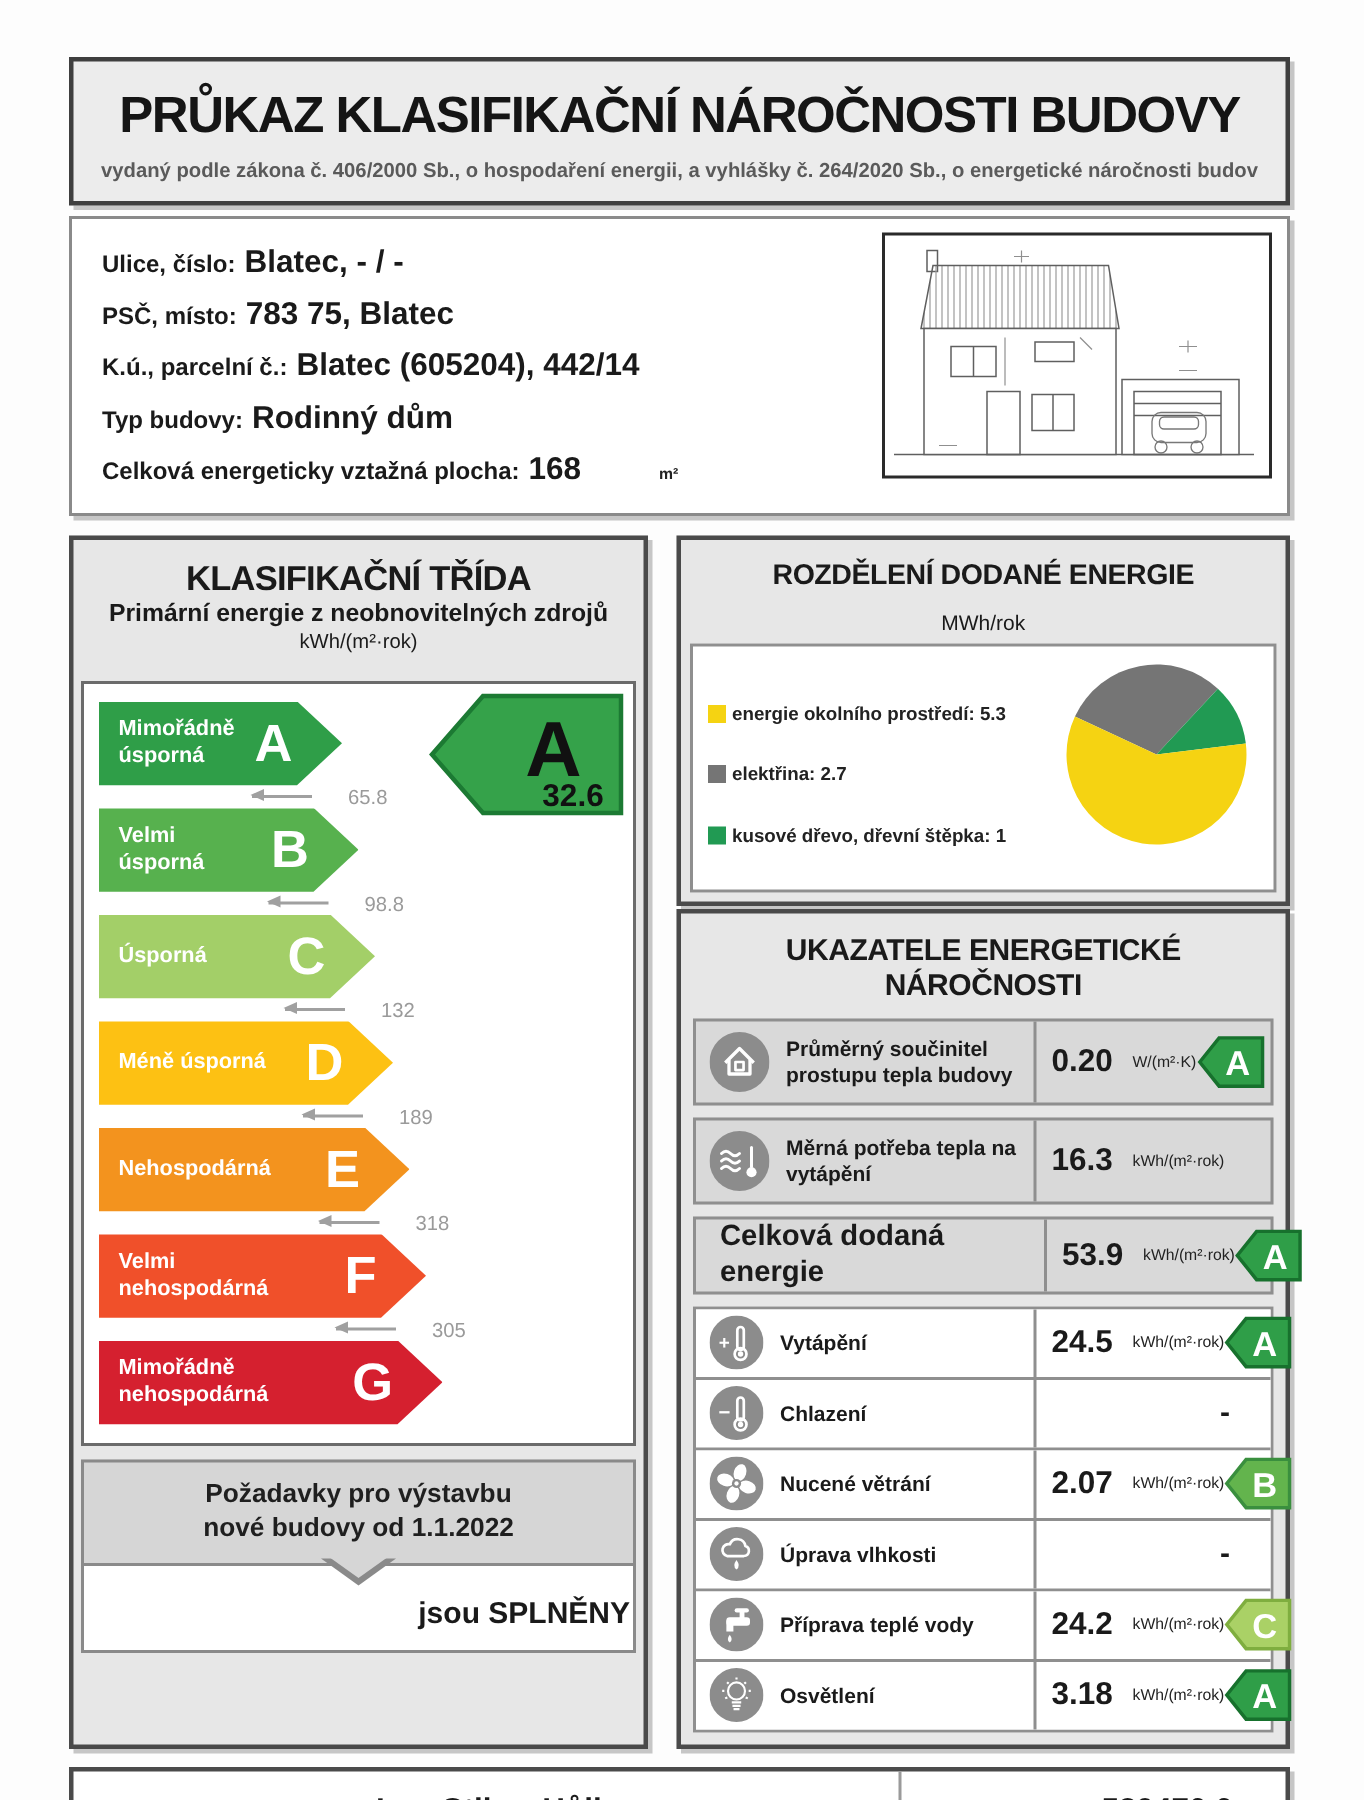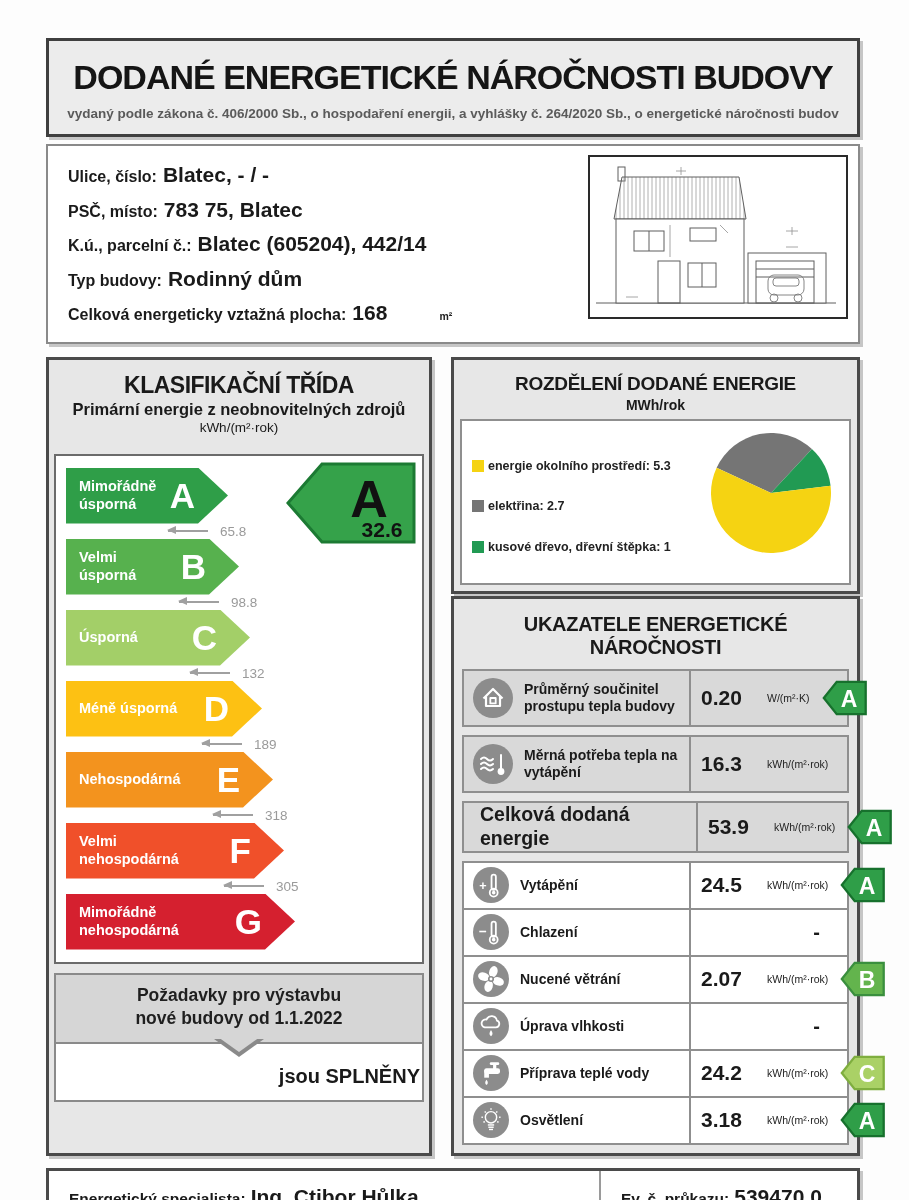--- a/index.html
+++ b/index.html
@@ -29,80 +29,80 @@
 
   .class-title{text-align:center;padding:7px 2px 5px;}
   .class-title .t1{font-size:23px;font-weight:bold;letter-spacing:-.5px;}
   .class-title .t2{font-size:16.5px;font-weight:bold;margin-top:1px;}
   .class-title .t3{font-size:13.5px;margin-top:1px;}
   .class-body{border:2px solid #6b6b6b;background:#fff;position:relative;padding:12px 0 12px 10px;margin-top:14px;}
   .bar{position:relative;color:#fff;display:flex;align-items:center;height:56px;
        clip-path:polygon(0 0,calc(100% - 30px) 0,100% 50%,calc(100% - 30px) 100%,0 100%);}
   .bar-lbl{font-weight:bold;font-size:14.5px;line-height:1.18;padding-left:13px;max-width:calc(100% - 88px);}
   .bar-letter{position:absolute;right:33px;top:50%;transform:translateY(-50%);font-size:35px;font-weight:bold;}
-  .thr{height:15px;display:flex;align-items:center;font-size:13.5px;color:#9a9a9a;gap:12px;}
+  .thr{height:15px;display:flex;align-items:center;font-size:13.5px;color:#9a9a9a;gap:24px;}
   .thr-line{position:relative;width:40px;height:1.5px;background:#a0a0a0;display:inline-block;}
   .thr-line::before{content:"";position:absolute;left:-1px;top:-4px;border-right:9px solid #a0a0a0;border-top:4.5px solid transparent;border-bottom:4.5px solid transparent;}
   .rating{position:absolute;top:5px;right:5px;width:132px;height:84px;}
 
   .req{margin-top:9px;position:relative;}
   .req-top{background:#d6d6d6;border:2px solid #8a8a8a;text-align:center;padding:9px 2px 11px;font-size:17.5px;font-weight:bold;color:#1f1f1f;line-height:1.35;}
   .req-bottom{background:#fff;border:2px solid #8a8a8a;border-top:none;text-align:right;padding:21px 2px 12px;font-size:20px;font-weight:bold;}
   .notch-outer{position:absolute;left:50%;transform:translateX(-50%);top:66px;width:0;height:0;
        border-left:25px solid transparent;border-right:25px solid transparent;border-top:18px solid #8a8a8a;}
   .notch-inner{position:absolute;left:50%;transform:translateX(-50%);top:64px;width:0;height:0;
        border-left:21px solid transparent;border-right:21px solid transparent;border-top:15px solid #d6d6d6;}
 
   
   .dist-panel{padding:6px;}
   .dist-title{text-align:center;padding:7px 0 6px;}
   .dist-title .t1{font-size:19px;font-weight:bold;letter-spacing:-.3px;}
-  .dist-title .t2{font-size:14px;margin-top:2px;font-weight:bold;}
+  .dist-title .t2{font-size:14px;margin-top:12px;}
   .dist-body{border:2px solid #8f8f8f;background:#fff;display:flex;padding:8px 10px;height:146px;}
   .legend{flex:1;padding-top:5px;}
   .legend-item{display:flex;align-items:flex-start;gap:4px;font-size:12.5px;font-weight:bold;color:#222;margin-bottom:3px;line-height:1.25;margin-top:25px;}
   .swatch{width:12px;height:12px;margin-top:1px;flex:0 0 auto;}
   .pie-wrap{width:128px;height:128px;flex:0 0 auto;margin-right:4px;}
 
   
   .ind-panel{padding:8px;margin-top:2px;flex:1;}
   .ind-title{text-align:center;font-size:20px;font-weight:bold;letter-spacing:-.3px;padding:6px 0 10px;}
   .ind-row{border:2px solid #8f8f8f;background:#d9d9d9;display:flex;align-items:stretch;height:54px;margin-bottom:8px;}
   .ind-row.total{height:48px;}
   .ind-group{border:2px solid #8f8f8f;background:#fff;}
   .g-row{display:flex;align-items:stretch;height:45px;border-bottom:2px solid #8f8f8f;background:#fff;}
   .g-row:last-child{border-bottom:none;}
   .cell-left{display:flex;align-items:center;flex:0 0 216px;border-right:2px solid #8f8f8f;padding-left:9px;gap:11px;}
   .cell-left .ind-lbl{font-size:14px;font-weight:bold;line-height:1.2;}
   .cell-left.center{justify-content:center;padding-left:16px;}
   .cell-left .ind-lbl.big{font-size:19.5px;}
   .icon{width:40px;height:40px;flex:0 0 auto;}
   .g-row .icon{width:36px;height:36px;}
-  .cell-right{flex:1;display:flex;align-items:center;padding:0 5px 0 10px;gap:12px;}
+  .cell-right{flex:1;display:flex;align-items:center;padding:0 5px 0 10px;}
   .val{font-size:21px;font-weight:bold;min-width:50px;}
   .unit{font-size:10.5px;color:#222;margin-left:4px;flex:1;}
   .dash{font-size:20px;font-weight:bold;margin-left:auto;margin-right:22px;}
   .badge{width:46px;height:38px;flex:0 0 auto;}
 
   
   .footer{margin-top:12px;border:3px solid #4a4a4a;background:#fff;display:flex;}
   .f-col{padding:14px 0 8px 20px;}
   .f-left{flex:0 0 530px;border-right:2px solid #9a9a9a;}
   .f-right{flex:1;}
   .f-row{font-size:15.5px;margin-bottom:15px;}
   .f-row .lbl{font-weight:bold;}
   .f-row .val{margin-left:5px;}
 </style>
 </head>
 <body>
 
 <div class="page">
 
   <div class="header shadow">
-    <div class="title">DODANÉ ENERGETICKÉ NÁROČNOSTI BUDOVY</div>
+    <div class="title">PRŮKAZ KLASIFIKAČNÍ NÁROČNOSTI BUDOVY</div>
     <div class="subtitle">vydaný podle zákona č. 406/2000 Sb., o hospodaření energii, a vyhlášky č. 264/2020 Sb., o energetické náročnosti budov</div>
   </div>
 
   <div class="address shadow">
     <div class="address-left" id="addr-rows">
         <div class="addr-row">
      <span class="lbl">Ulice, číslo:</span><span class="val">Blatec, - / -</span>
    </div>
         <div class="addr-row">
      <span class="lbl">PSČ, místo:</span><span class="val">783 75, Blatec</span>

